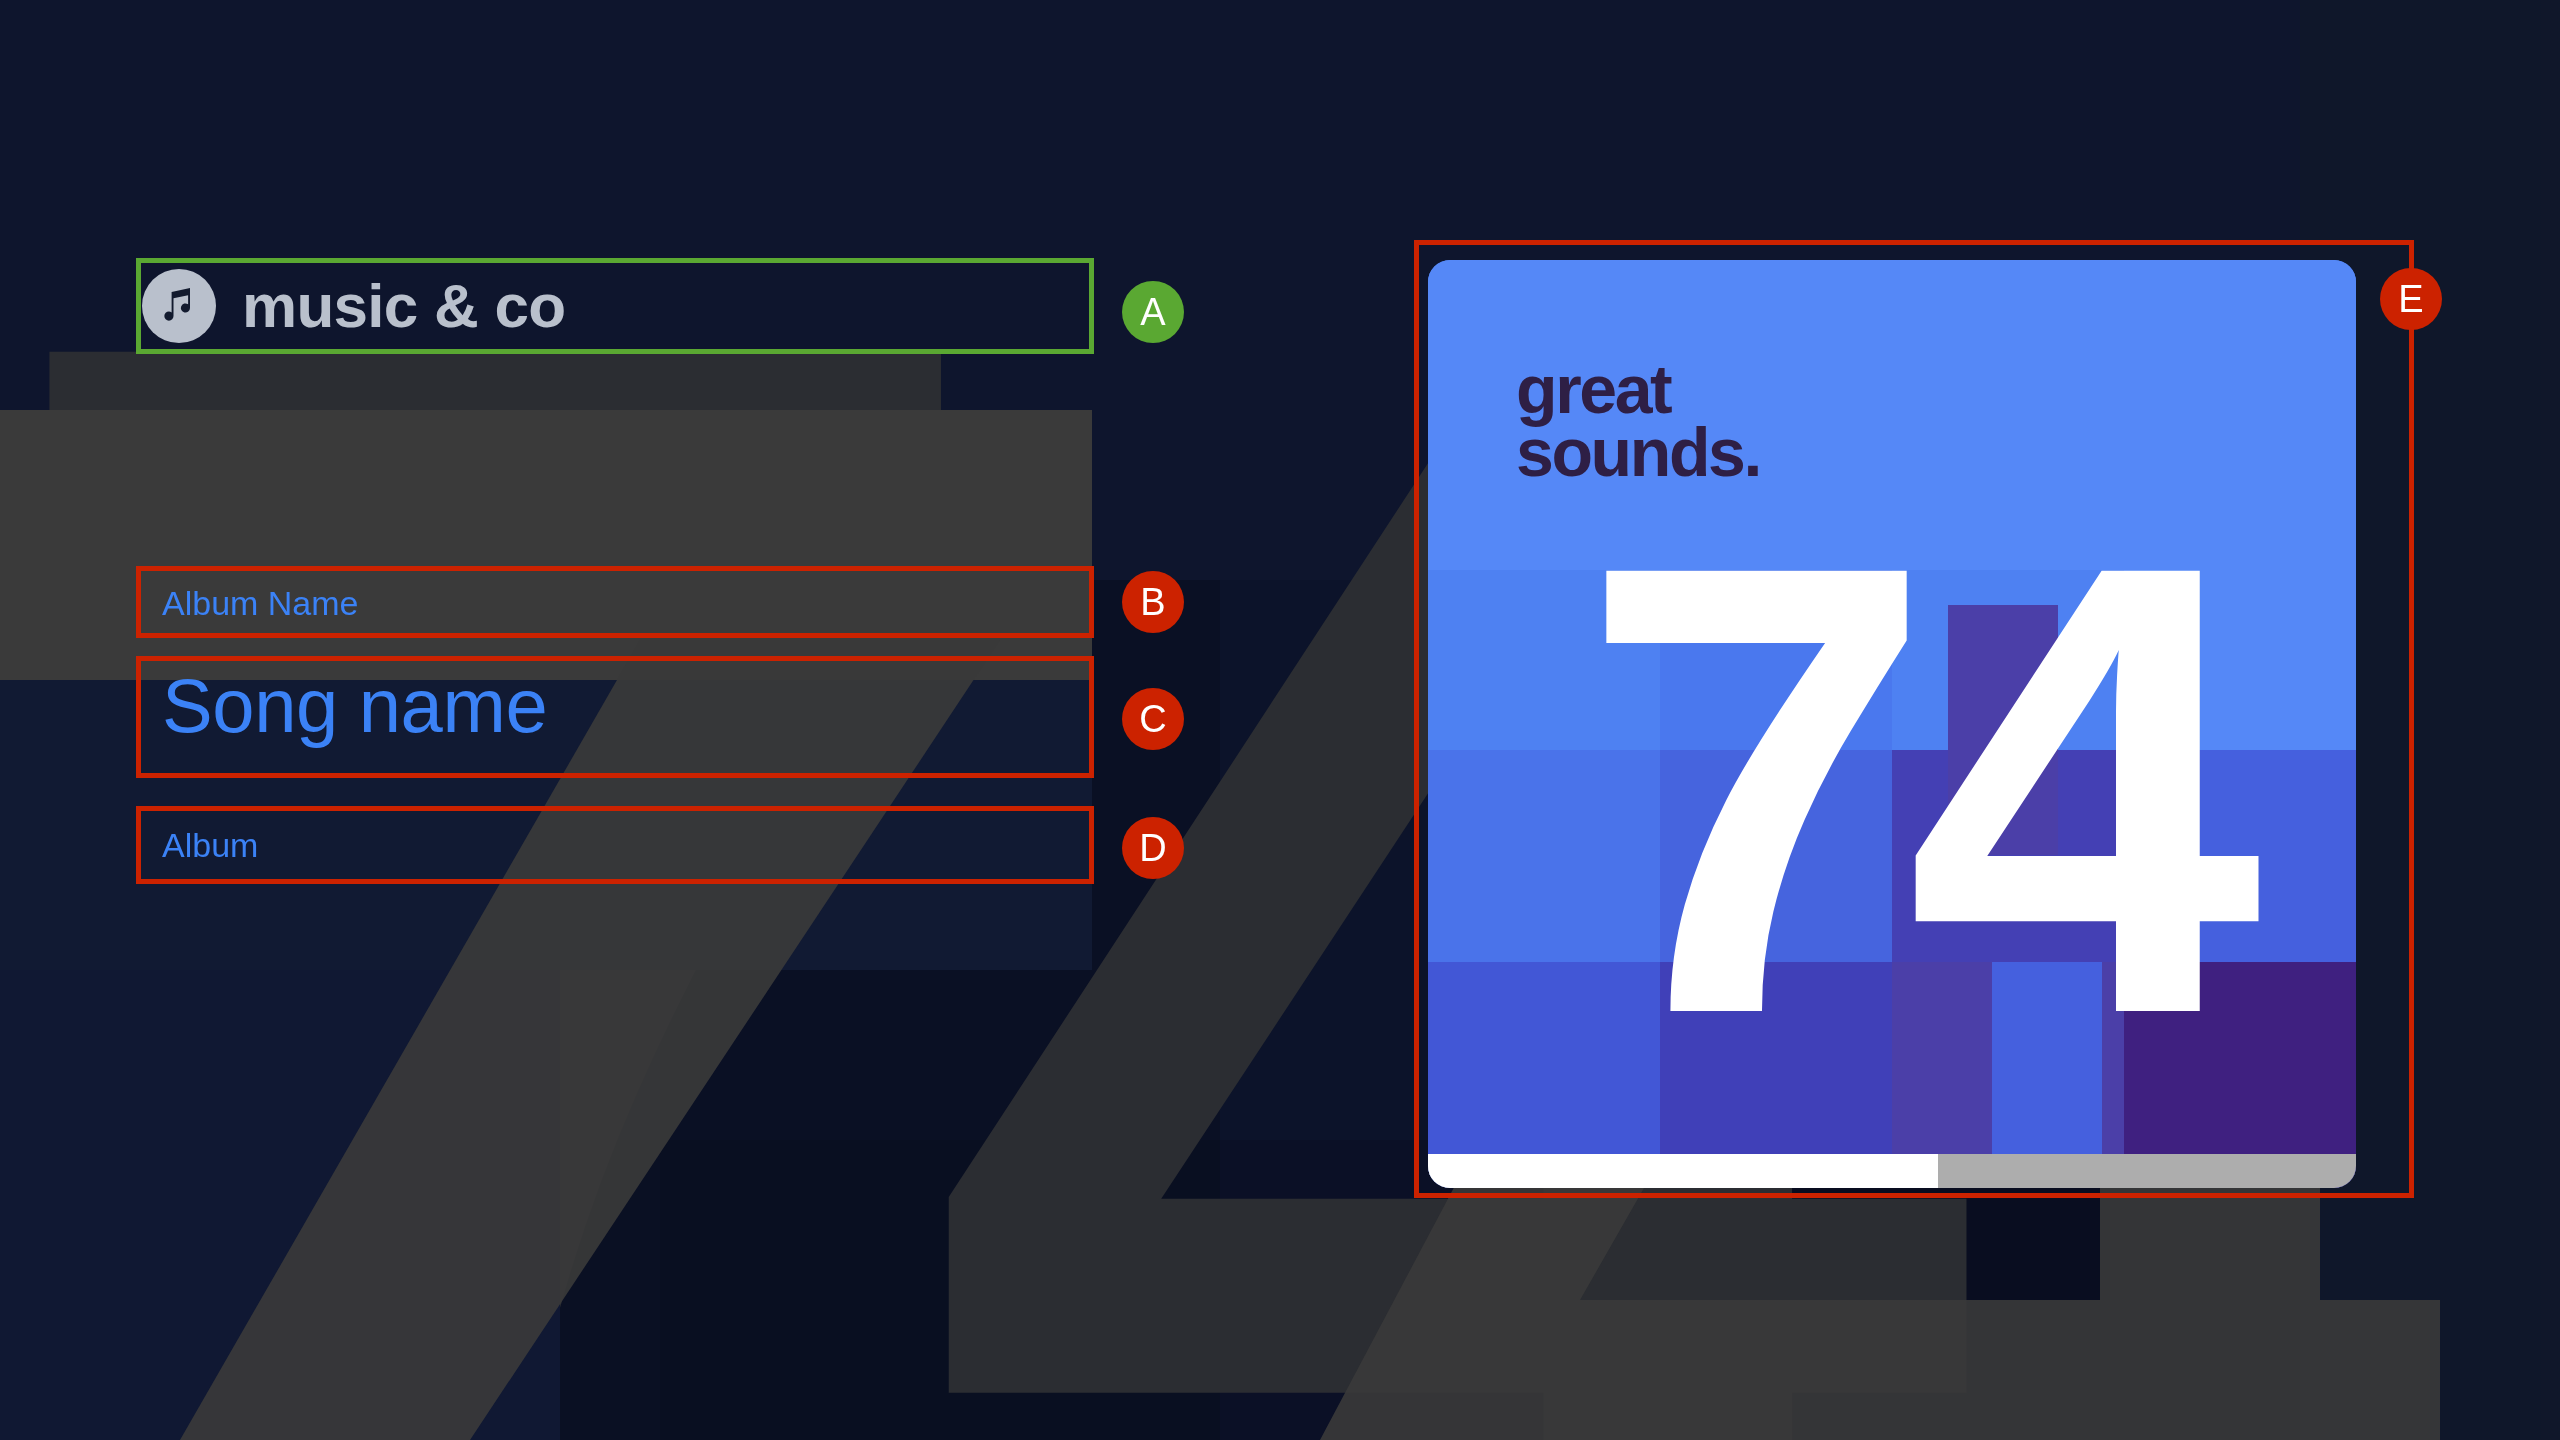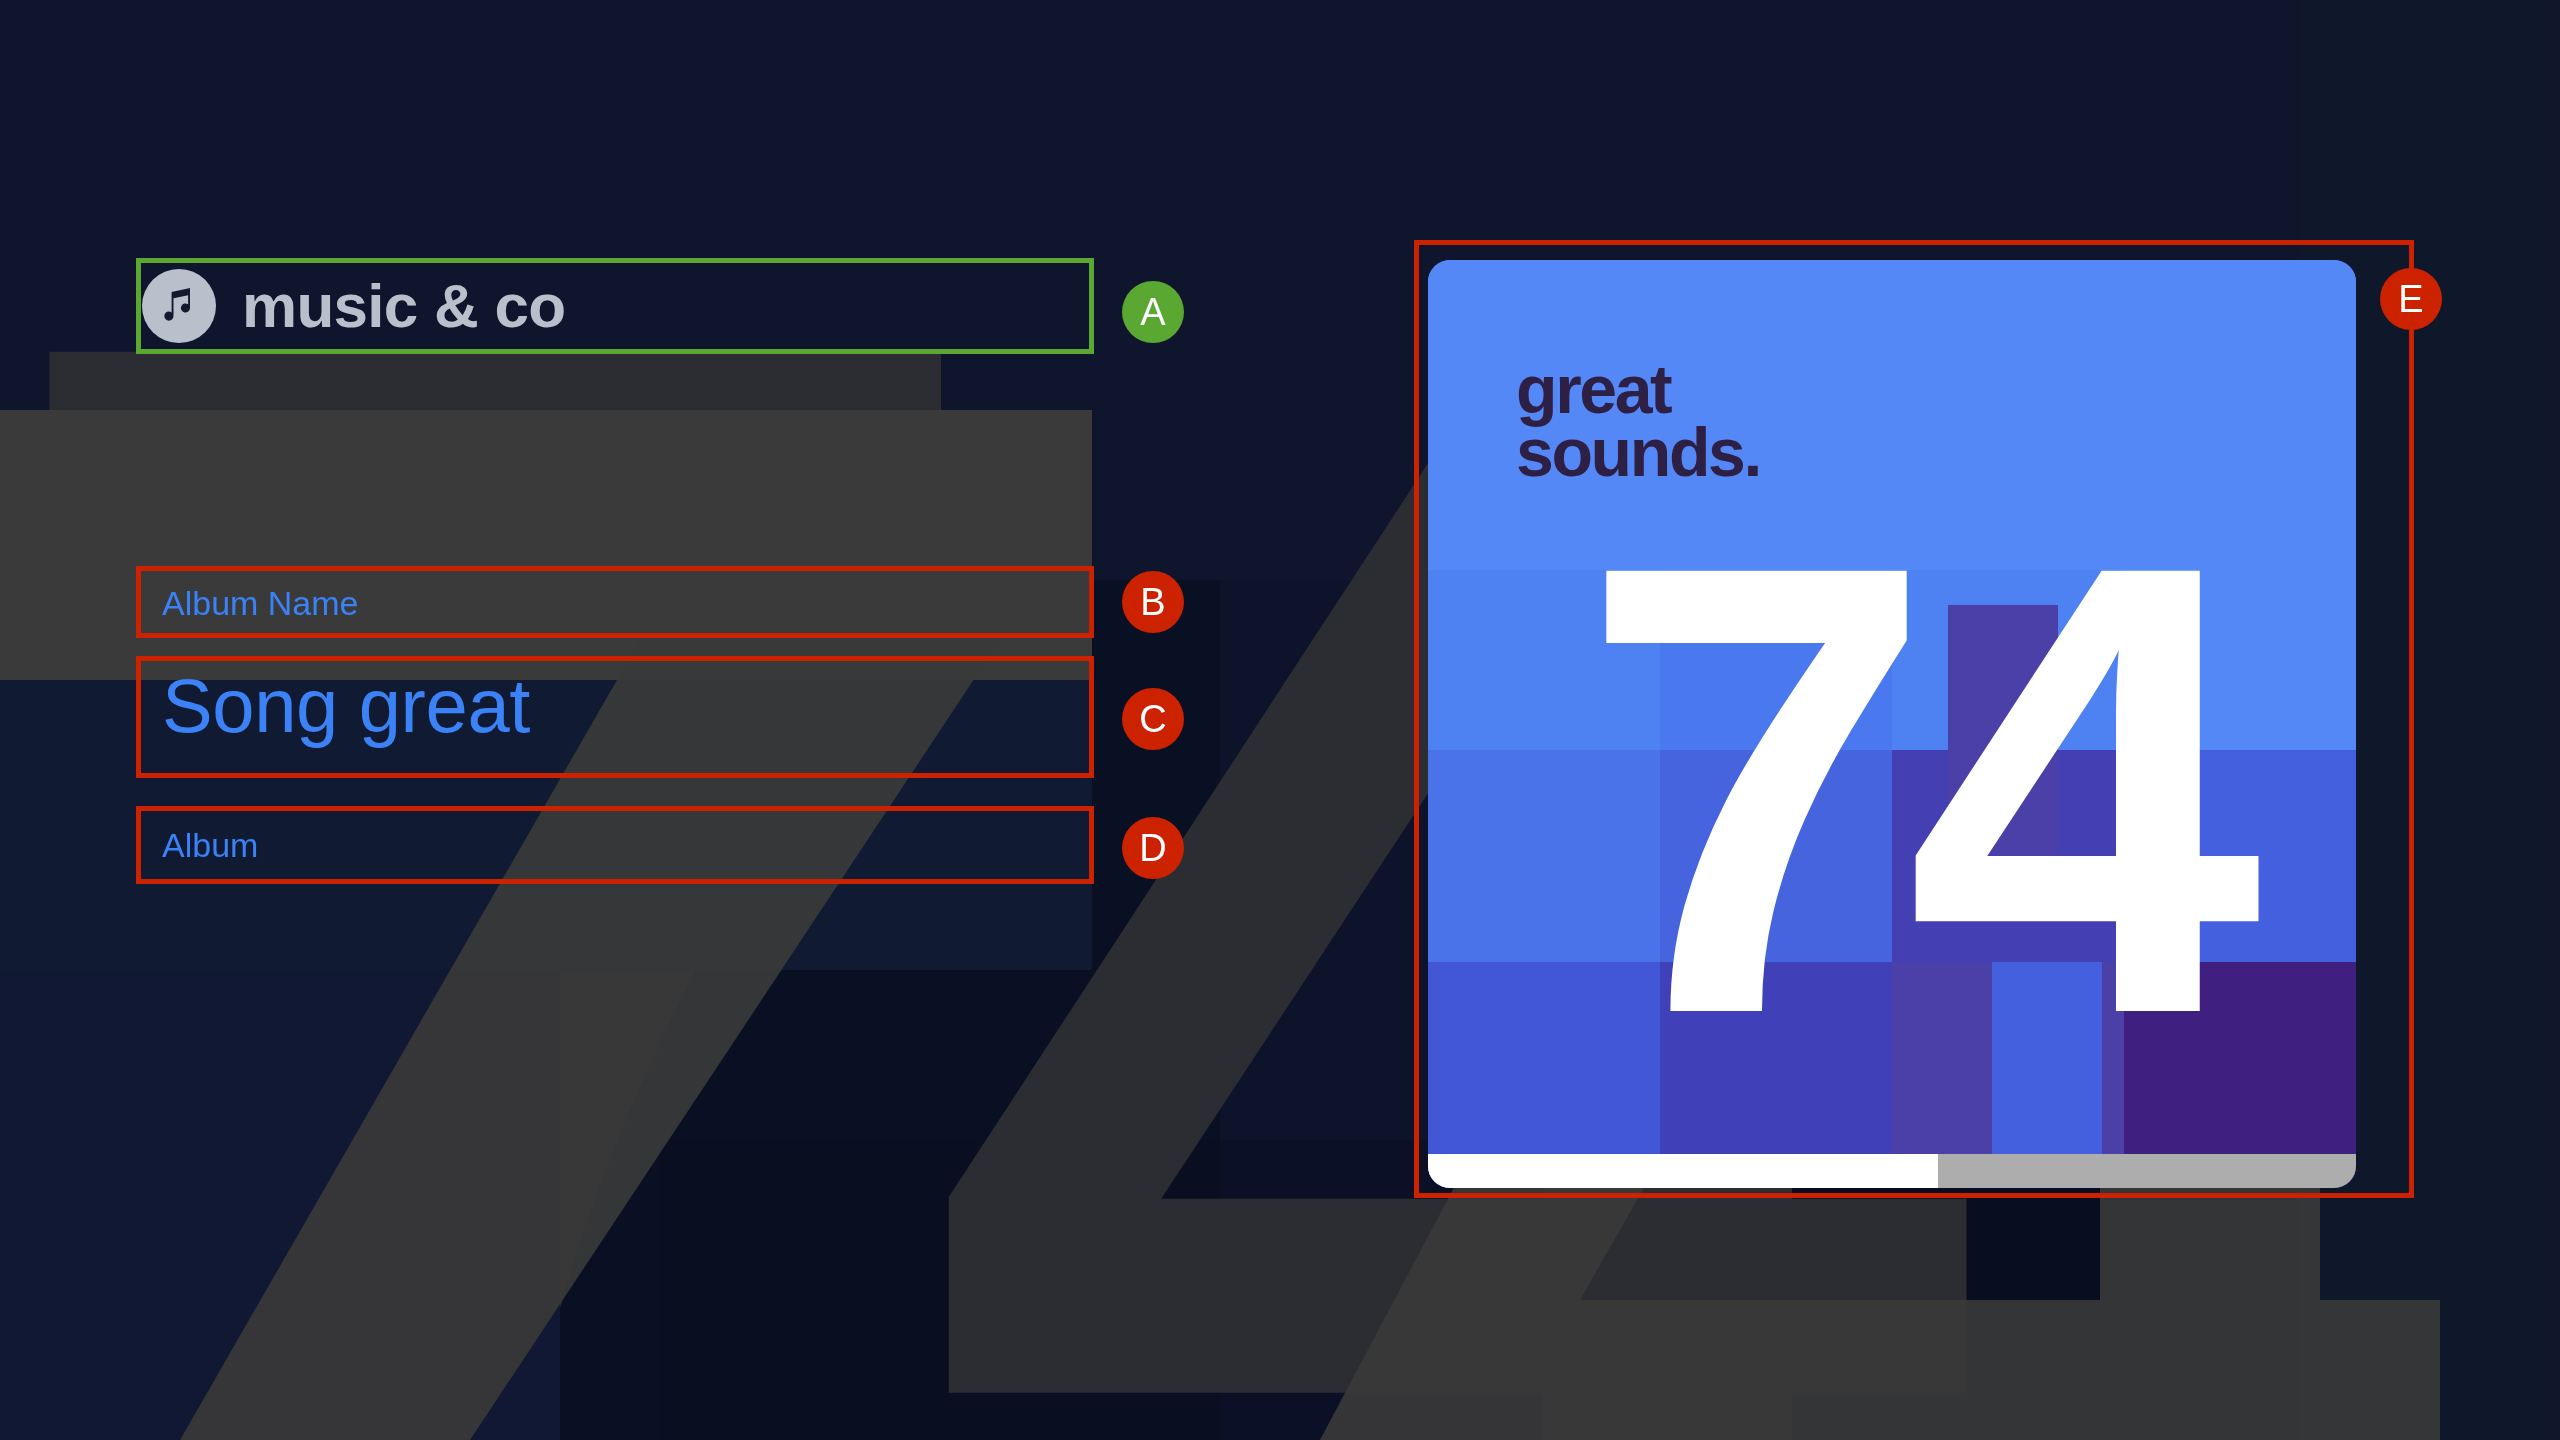--- a/index.html
+++ b/index.html
@@ -160,21 +160,21 @@
         </svg>
       </div>
       <div class="logo-text">music &amp; co</div>
     </div>
 
     <div class="field" id="field-album">
       <span class="field-text">Album Name</span>
     </div>
 
     <div class="field" id="field-song">
-      <span class="field-text">Song great</span>
+      <span class="field-text">Song name</span>
     </div>
 
     <div class="field" id="field-artist">
       <span class="field-text">Album</span>
     </div>
   </div>
 
   <div id="art-card">
 
     <div class="grid-cell" style="left:0;top:0;width:928px;height:310px;background:#5588F7;"></div>

